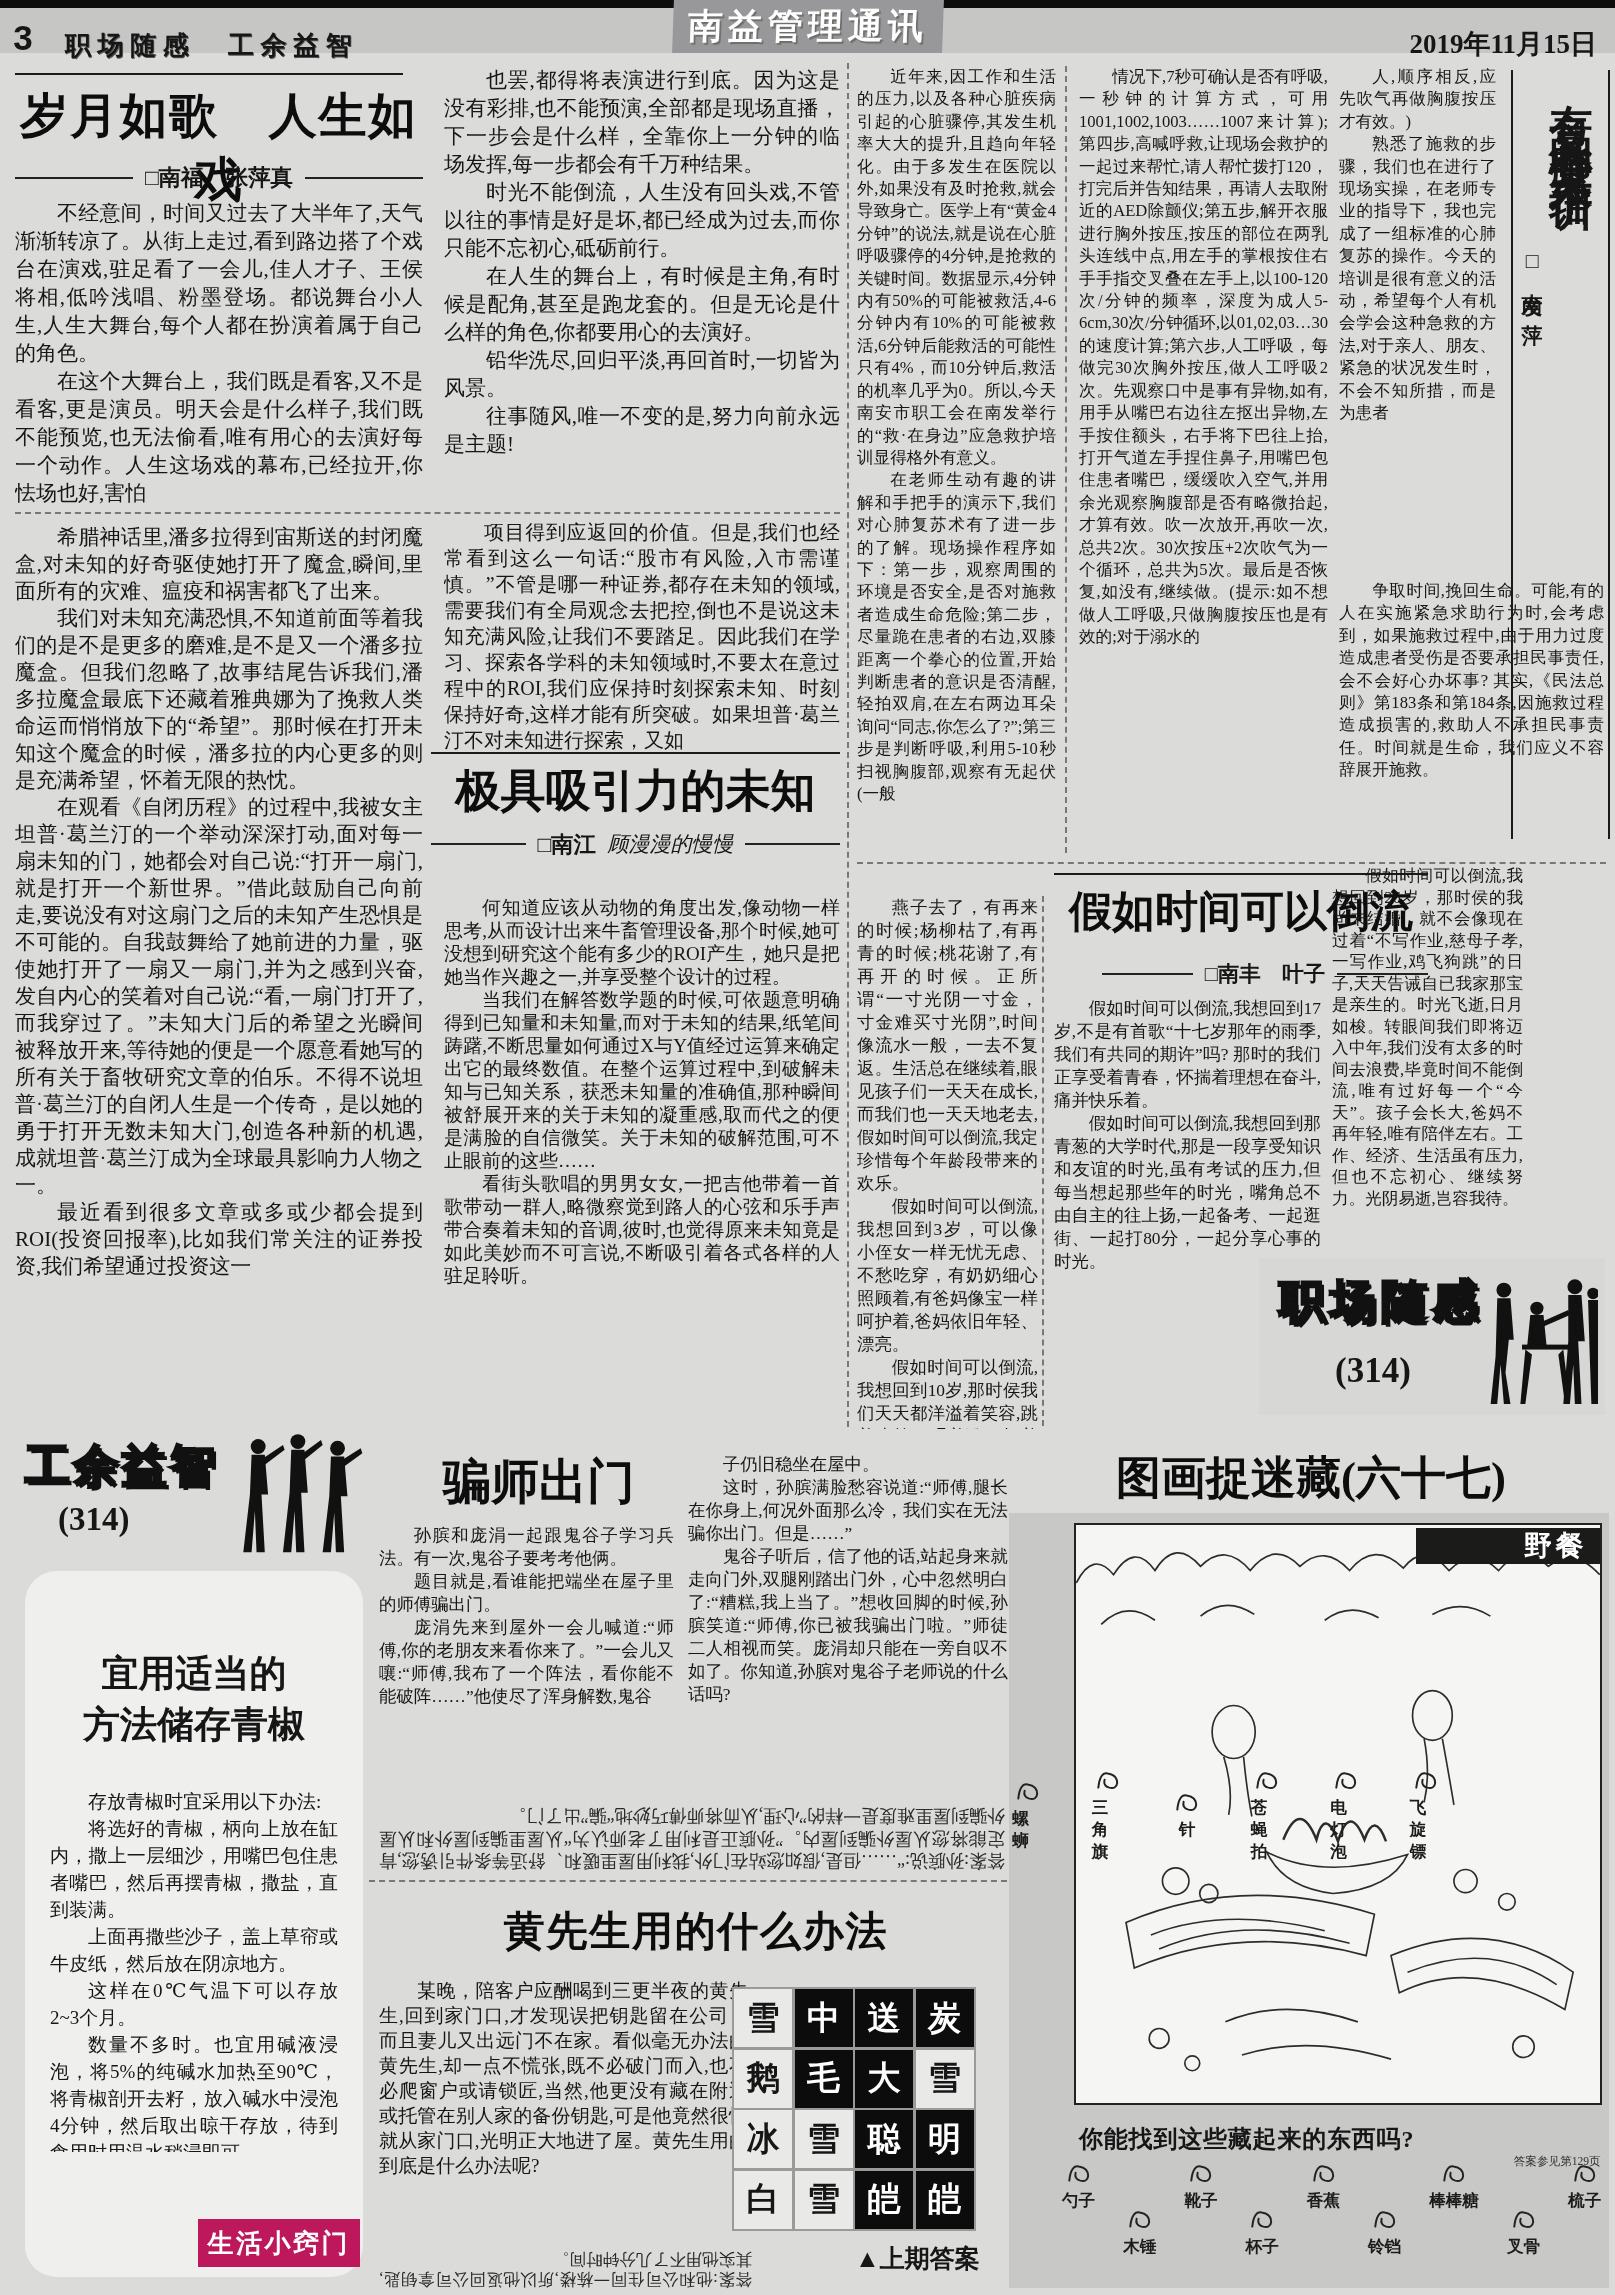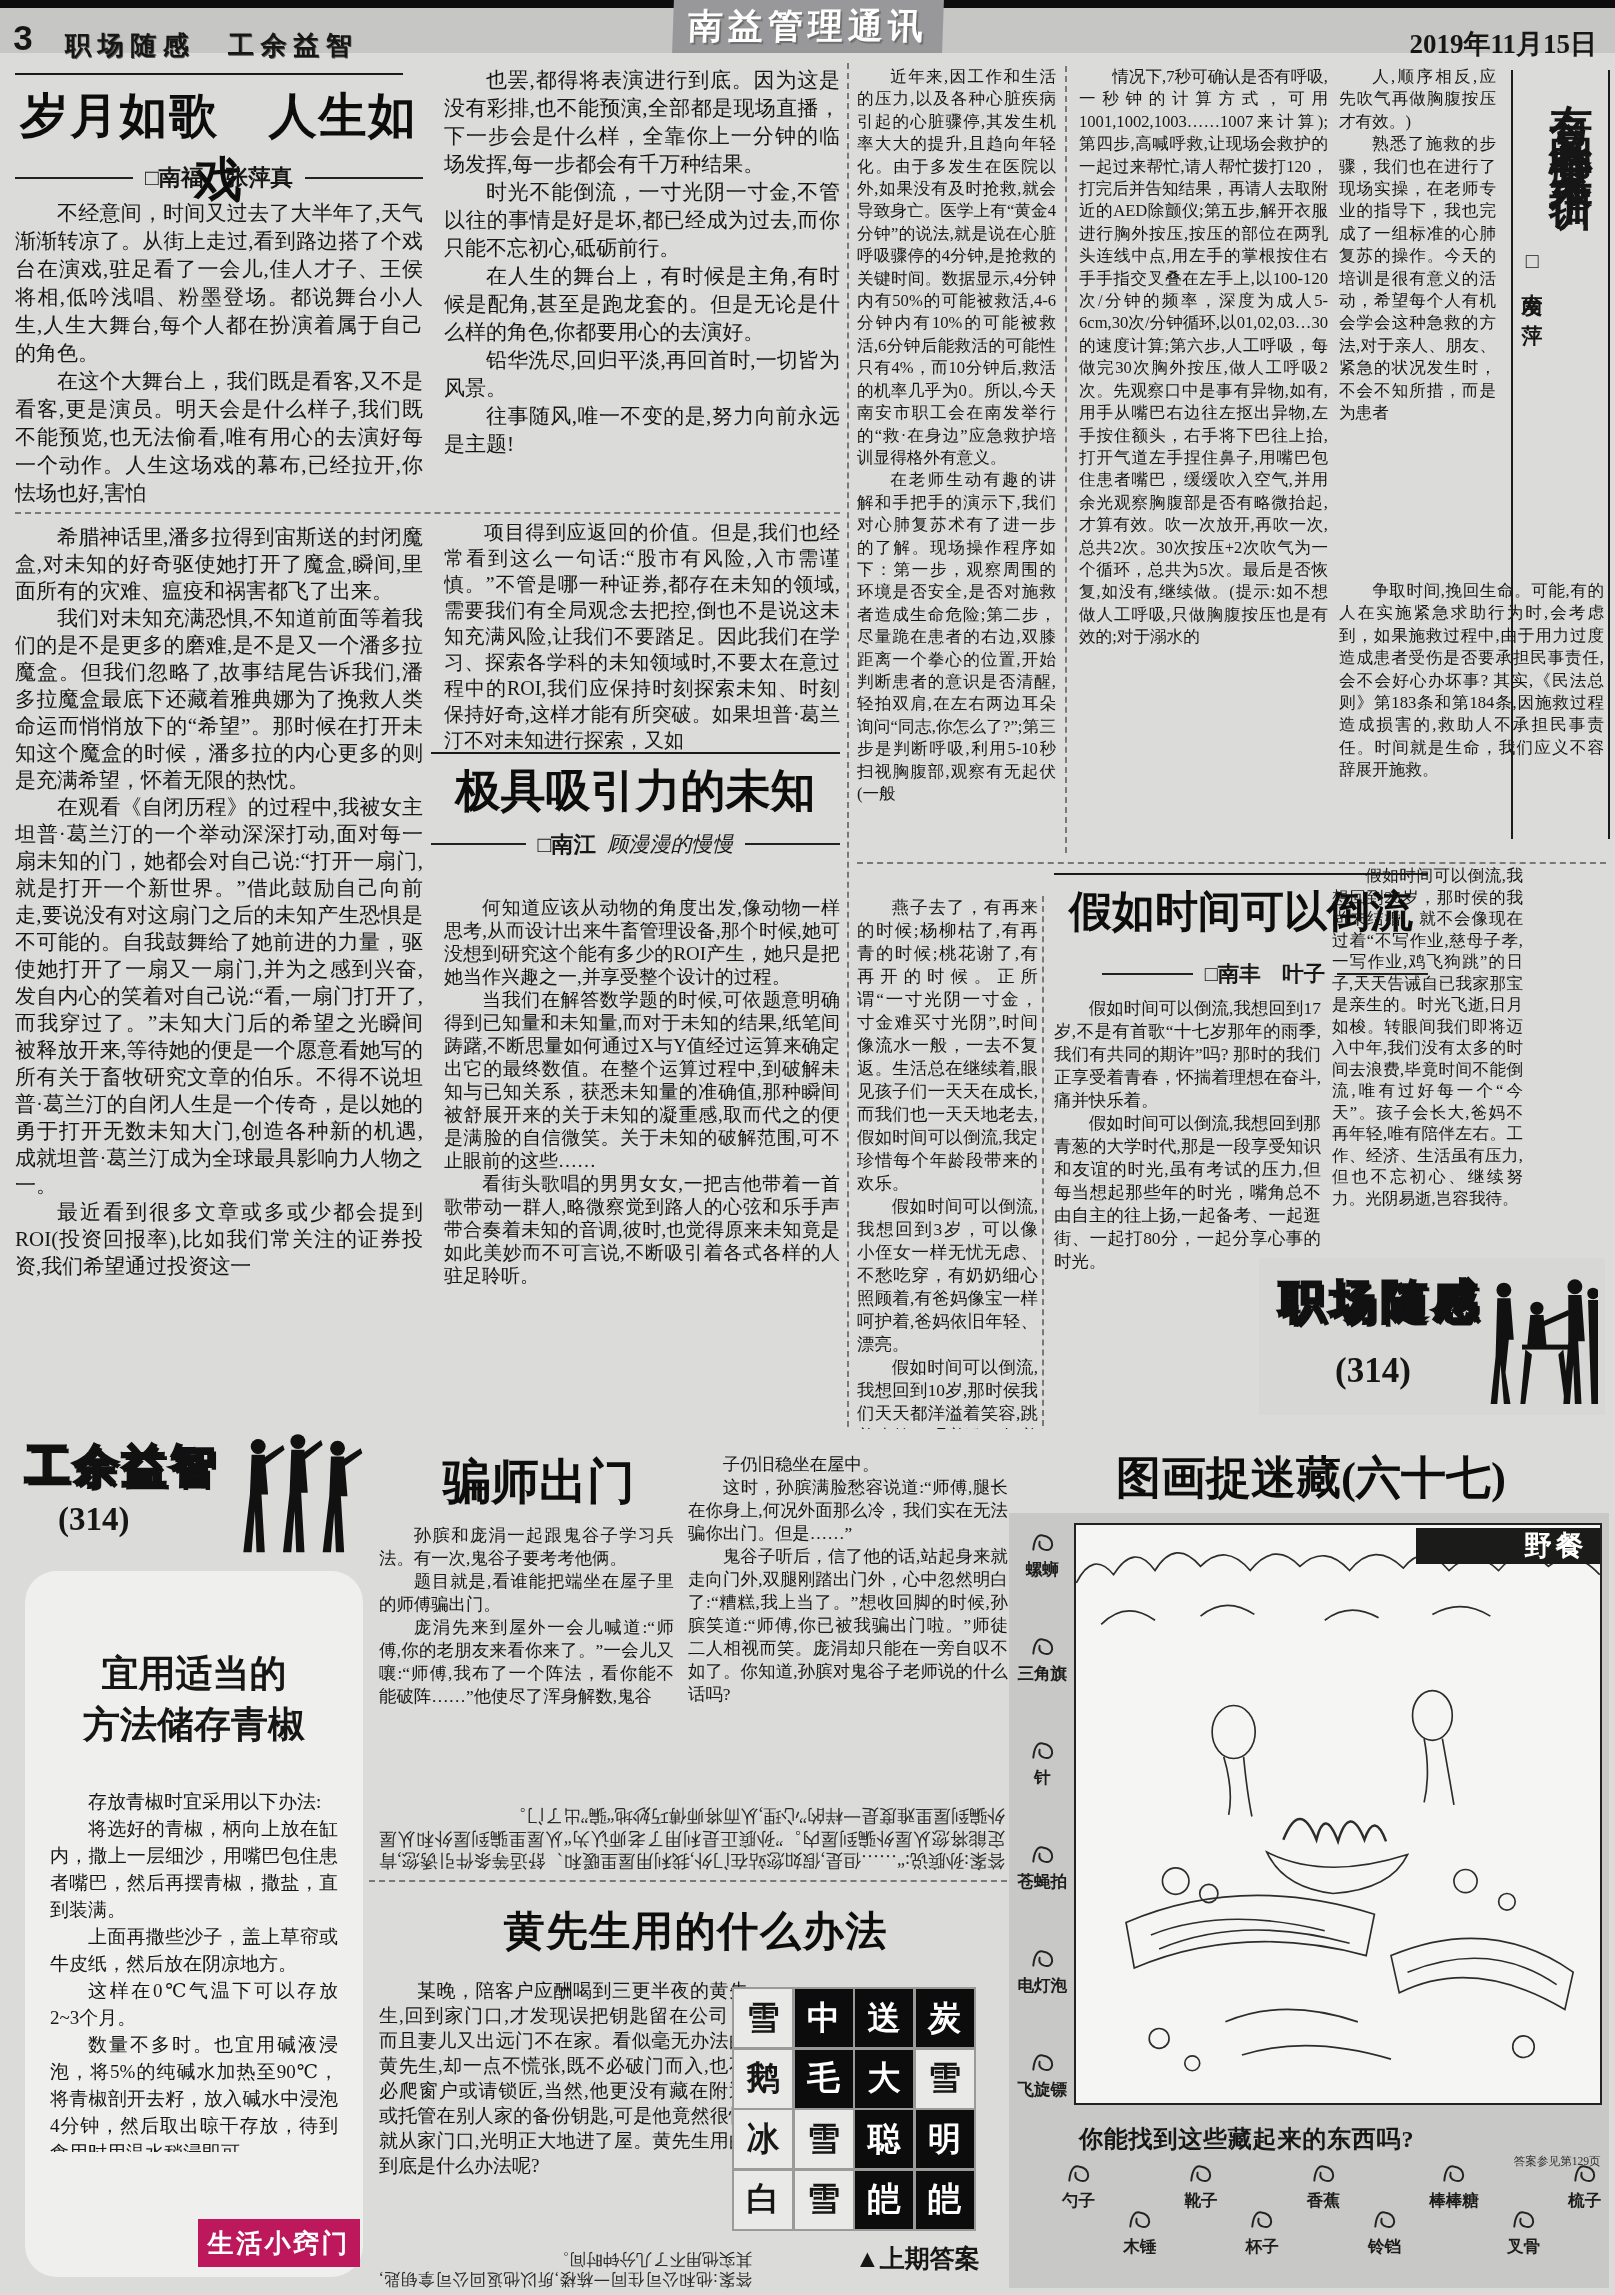--- a/index.html
+++ b/index.html
@@ -50,21 +50,21 @@
   .flip2{transform:rotate(180deg);font-size:16.6px;line-height:20px;text-align:justify;color:#2a2a2a;overflow:hidden;}
   .h-body{font-size:19px;line-height:25px;}
   .huang-grid{display:grid;grid-template-columns:repeat(4,58px);grid-auto-rows:58px;gap:2.5px;background:#9a9a98;border:2.5px solid #9a9a98;}
   .huang-grid div{display:flex;align-items:center;justify-content:center;font-size:33px;font-weight:bold;background:#e9e9e7;}
   .huang-grid div.dark{background:#0c0c0c;color:#fff;}
   .prevans{font-size:25px;font-weight:bold;}
   
   .pz-panel{background:#c8c8c6;}
   .illus{background:#f5f5f3;border:2.5px solid #222;}
   .banner{background:#1b1b19;color:#fff;font-weight:bold;font-size:28px;display:flex;align-items:center;justify-content:flex-end;padding-right:13.3px;letter-spacing:3.3px;}
-  .pz-left{display:flex;flex-direction:column;justify-content:space-between;align-items:center;gap:48px;}
+  .pz-left{display:flex;flex-direction:row;justify-content:space-between;align-items:center;gap:48px;}
   .p-item{display:flex;flex-direction:column;align-items:center;color:#1c1c1c;}
   .p-item .p-label{font-size:16.6px;font-weight:bold;margin-top:1.7px;}
   .items-row{display:flex;flex-wrap:wrap;column-gap:28px;row-gap:6.6px;align-items:flex-start;}
   .items-row .p-item:nth-child(even){margin-top:46px;}
   .pz-prompt{font-size:24px;font-weight:bold;letter-spacing:0.8px;text-align:right;}
   .pz-note{font-size:11.6px;color:#333;margin-top:48px;}
   .doodle svg{display:block;}
 </style>
 </head>
 <body>
@@ -85,21 +85,21 @@
     <span class="rl"></span>
     <span>□南福　张萍真</span>
     <span class="rl"></span>
   </div>
   <div class="abs col t-suiyue" style="left:15px;top:199px;width:408px;height:308px;">
       <p>不经意间，时间又过去了大半年了,天气渐渐转凉了。从街上走过,看到路边搭了个戏台在演戏,驻足看了一会儿,佳人才子、王侯将相,低吟浅唱、粉墨登场。都说舞台小人生,人生大舞台,每个人都在扮演着属于自己的角色。</p>
       <p>在这个大舞台上，我们既是看客,又不是看客,更是演员。明天会是什么样子,我们既不能预览,也无法偷看,唯有用心的去演好每一个动作。人生这场戏的幕布,已经拉开,你怯场也好,害怕</p>
     </div>
   <div class="abs col t-suiyue" style="left:444px;top:66px;width:396px;height:441px;">
       <p>也罢,都得将表演进行到底。因为这是没有彩排,也不能预演,全部都是现场直播，下一步会是什么样，全靠你上一分钟的临场发挥,每一步都会有千万种结果。</p>
-      <p>时光不能倒流，一寸光阴一寸金,不管以往的事情是好是坏,都已经成为过去,而你只能不忘初心,砥砺前行。</p>
+      <p>时光不能倒流，人生没有回头戏,不管以往的事情是好是坏,都已经成为过去,而你只能不忘初心,砥砺前行。</p>
       <p>在人生的舞台上，有时候是主角,有时候是配角,甚至是跑龙套的。但是无论是什么样的角色,你都要用心的去演好。</p>
       <p>铅华洗尽,回归平淡,再回首时,一切皆为风景。</p>
       <p>往事随风,唯一不变的是,努力向前永远是主题!</p>
     </div>
   <div class="abs hdash" style="left:15px;top:512px;width:825px;"></div>
 
   <div class="abs col w-c1" style="left:15px;top:524px;width:408px;height:903px;">
       <p>希腊神话里,潘多拉得到宙斯送的封闭魔盒,对未知的好奇驱使她打开了魔盒,瞬间,里面所有的灾难、瘟疫和祸害都飞了出来。</p>
       <p>我们对未知充满恐惧,不知道前面等着我们的是不是更多的磨难,是不是又一个潘多拉魔盒。但我们忽略了,故事结尾告诉我们,潘多拉魔盒最底下还藏着雅典娜为了挽救人类命运而悄悄放下的“希望”。那时候在打开未知这个魔盒的时候，潘多拉的内心更多的则是充满希望，怀着无限的热忱。</p>
       <p>在观看《自闭历程》的过程中,我被女主坦普·葛兰汀的一个举动深深打动,面对每一扇未知的门，她都会对自己说:“打开一扇门,就是打开一个新世界。”借此鼓励自己向前走,要说没有对这扇门之后的未知产生恐惧是不可能的。自我鼓舞给了她前进的力量，驱使她打开了一扇又一扇门,并为之感到兴奋,发自内心的笑着对自己说:“看,一扇门打开了,而我穿过了。”未知大门后的希望之光瞬间被释放开来,等待她的便是一个愿意看她写的所有关于畜牧研究文章的伯乐。不得不说坦普·葛兰汀的自闭人生是一个传奇，是以她的勇于打开无数未知大门,创造各种新的机遇,成就坦普·葛兰汀成为全球最具影响力人物之一。</p>

